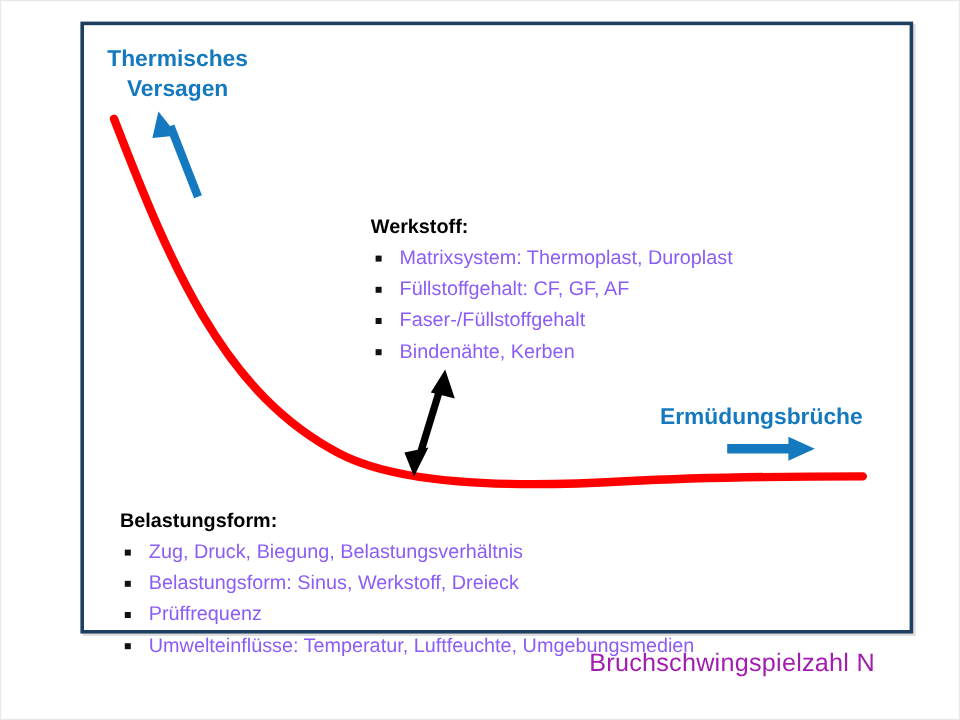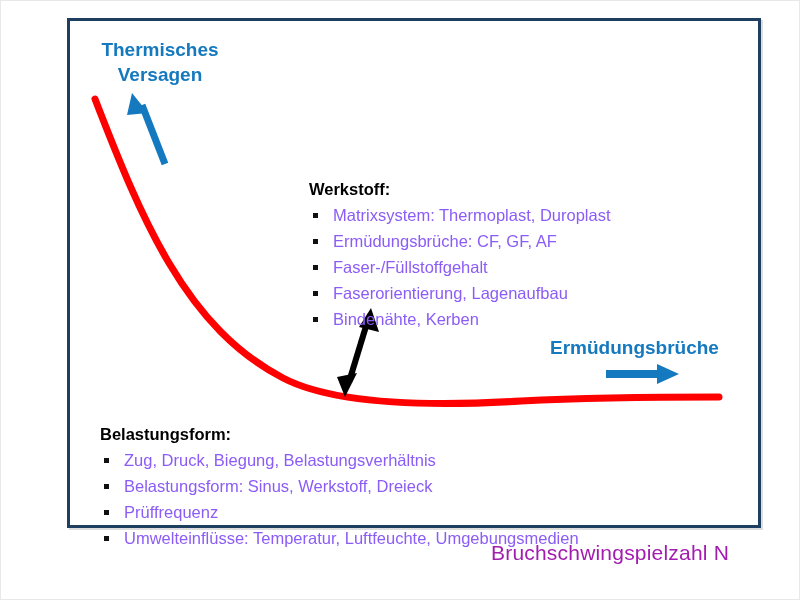--- a/index.html
+++ b/index.html
@@ -52,21 +52,21 @@
 
   
   .blue-label {
     position: absolute;
     color: #1479BE;
     font-weight: bold;
     font-size: 19px;
     line-height: 25px;
     white-space: pre;
   }
-  #label-thermal { left: 84px; top: 36px; text-align: center; width: 126px; margin-left: 12px; }
+  #label-thermal { left: 84px; top: 36px; text-align: center; width: 126px; }
   #label-fatigue { left: 549px; top: 334px; }
 
   
   .text-block { position: absolute; color: #000000; margin-top: 36px; }
   .block-heading {
     font-weight: bold;
     font-size: 16.5px;
     line-height: 23px;
     margin: 0 0 1px 0;
     white-space: nowrap;
@@ -127,23 +127,22 @@
   </svg>
 
   <div class="blue-label" id="label-thermal">Thermisches
 Versagen</div>
   <div class="blue-label" id="label-fatigue">Ermüdungsbrüche</div>
 
   <div class="text-block" id="block-werkstoff">
     <div class="block-heading">Werkstoff:</div>
     <ul class="bullet-list">
       <li class="bullet-item">Matrixsystem: Thermoplast, Duroplast</li>
-      <li class="bullet-item">Ermüdungsbrüche: CF, GF, AF</li>
+      <li class="bullet-item">Füllstoffgehalt: CF, GF, AF</li>
       <li class="bullet-item">Faser-/Füllstoffgehalt</li>
-      <li class="bullet-item">Faserorientierung, Lagenaufbau</li>
       <li class="bullet-item">Bindenähte, Kerben</li>
     </ul>
   </div>
 
   <div class="text-block" id="block-beanspruchung">
     <div class="block-heading">Belastungsform:</div>
     <ul class="bullet-list">
       <li class="bullet-item">Zug, Druck, Biegung, Belastungsverhältnis</li>
       <li class="bullet-item">Belastungsform: Sinus, Werkstoff, Dreieck</li>
       <li class="bullet-item">Prüffrequenz</li>

